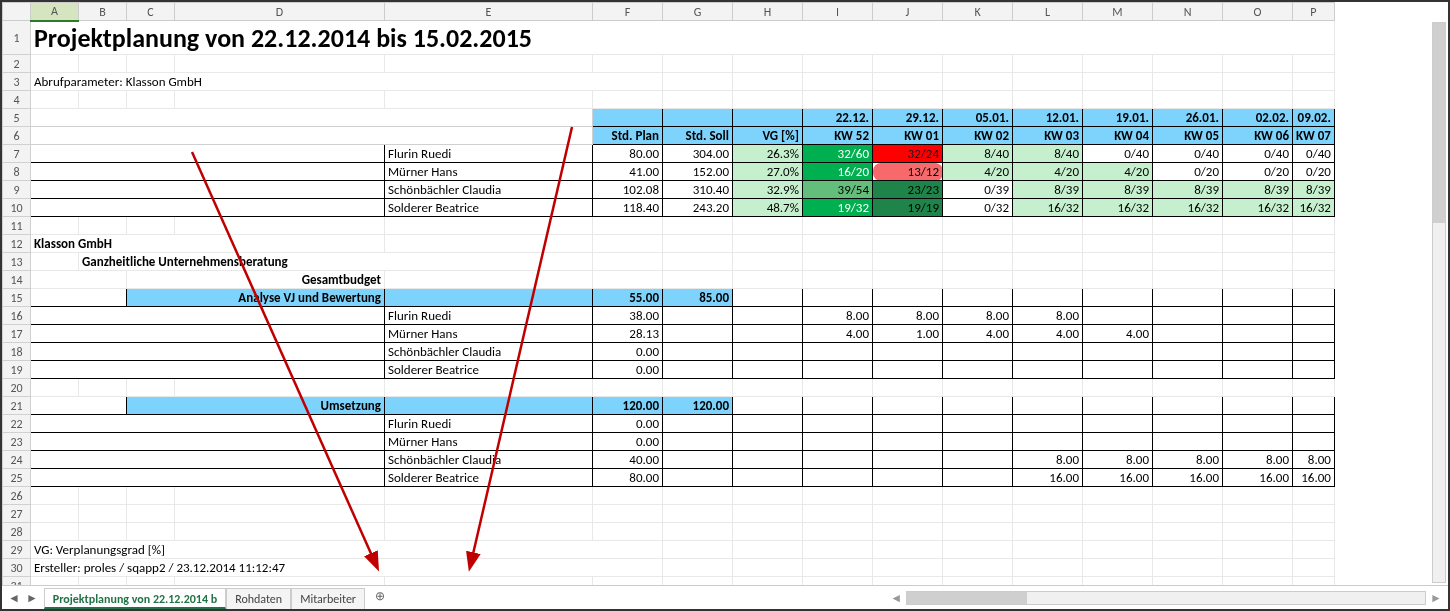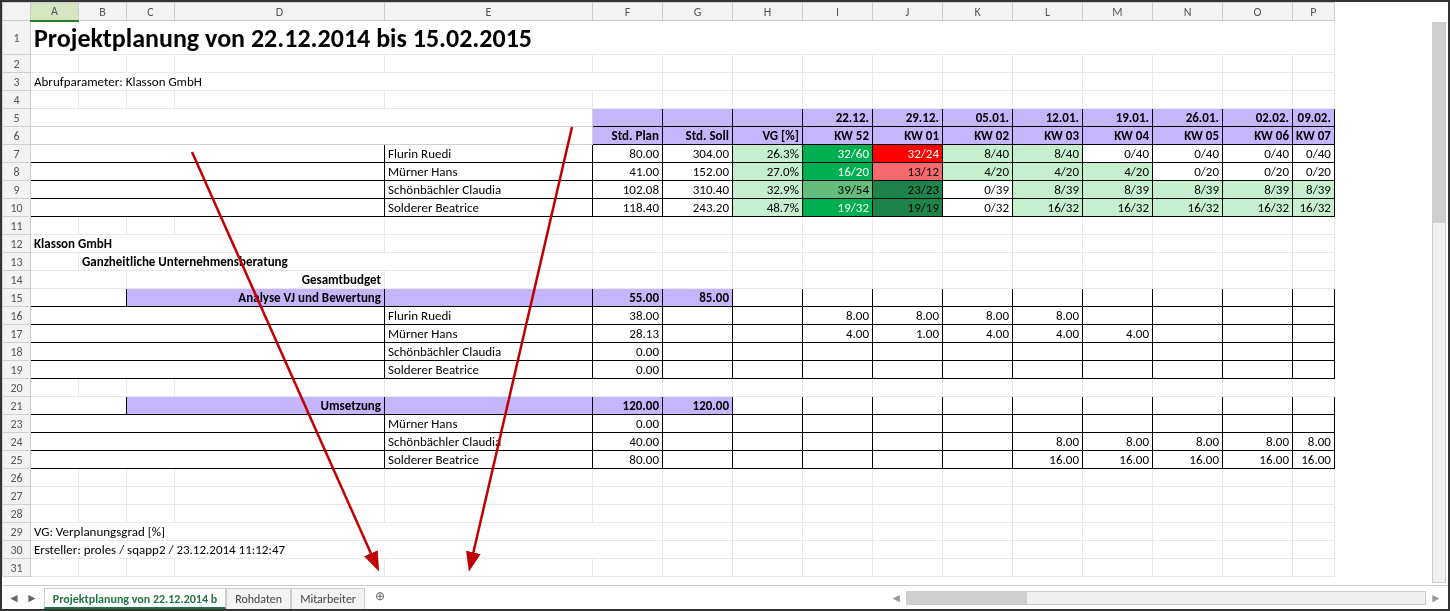--- a/index.html
+++ b/index.html
@@ -6,29 +6,29 @@
   html, body { margin: 0; padding: 0; font-family: Calibri, Arial, sans-serif; font-size: 13px; color: #000; background: #fff; height: 100%; }
   .frame { border: 2px solid #333; width: 1450px; height: 611px; position: relative; display: flex; flex-direction: column; }
   .sheet-area { flex: 1; overflow: hidden; position: relative; background: #fff; }
   table.grid { border-collapse: collapse; table-layout: fixed; }
   .colhdr td { background: #f3f3f3; border: 1px solid #ccc; text-align: center; color: #555; font-size: 12px; height: 18px; }
   .colhdr td.sel { background: #d5e5c0; border-bottom: 2px solid #2a7a2a; }
   .rowhdr { background: #f3f3f3; border: 1px solid #ccc; text-align: center; color: #555; font-size: 12px; width: 28px; }
   td.cell { border: 1px solid #d0d0d0; height: 18px; padding: 0 3px; white-space: nowrap; overflow: hidden; vertical-align: middle; }
   .title { font-size: 26px; font-weight: bold; }
   .r { text-align: right; }
-  .hdrgrey { background: #c4b5fd; border: 1px solid #000 !important; margin-top: 12px; }
+  .hdrgrey { background: #7dd3fc; border: 1px solid #000 !important; margin-top: 12px; }
   .rowb td.cell:not(.rowhdr) { border: 1px solid #000; }
   .noborder td.cell:not(.rowhdr) { border: 1px solid #e8e8e8; }
   .greenL { background: #c6efce; margin-left: 28px; }
   .greenM { background: #63be7b; }
   .greenD { background: #00b050; color: #fff; }
   .greenD2 { background: #1e8449; color: #000000; }
-  .red { background: #ff0000; color: #ffffff; }
-  .redL { background: #f8696b; }
+  .red { background: #ff0000; color: #0f172a; }
+  .redL { background: #f8696b; border-radius: 8px; }
   .tabbar { height: 24px; background: #fff; border-top: 1px solid #ccc; display: flex; align-items: stretch; font-size: 12px; position: relative; }
   .tabnav { display: flex; align-items: center; padding: 0 6px; gap: 6px; color: #666; }
   .tab { padding: 3px 8px; border: 1px solid #ccc; border-bottom: none; background: #f4f4f4; color: #444; cursor: pointer; margin-top: 2px; }
   .tab.active { background: #fff; border-bottom: 2px solid #217346; color: #217346; font-weight: bold; }
   .addtab { padding: 3px 10px; color: #666; cursor: pointer; }
   .hscroll { flex: 1; display: flex; align-items: center; justify-content: flex-end; padding-right: 6px; }
   .hscroll .track { width: 520px; height: 14px; background: #f0f0f0; border: 1px solid #ccc; position: relative; }
   .hscroll .thumb { position: absolute; left: 0; top: 0; height: 100%; width: 120px; background: #cfcfcf; }
   .vscroll { position: absolute; right: 2px; top: 20px; bottom: 2px; width: 14px; background: #f0f0f0; border: 1px solid #ccc; }
   .vscroll .thumb { position: absolute; top: 0; left: 0; width: 100%; height: 200px; background: #cfcfcf; }
@@ -407,20 +407,36 @@
             <td class="cell hdrgrey r"><b>120.00</b></td>
             <td class="cell "></td>
             <td class="cell "></td>
             <td class="cell "></td>
             <td class="cell "></td>
             <td class="cell "></td>
             <td class="cell "></td>
             <td class="cell "></td>
             <td class="cell "></td>
             <td class="cell "></td>
+          </tr>
+          <tr class="rowb">
+            <td class="cell rowhdr">22</td>
+            <td class="cell " colspan="4"></td>
+            <td class="cell ">Flurin Ruedi</td>
+            <td class="cell r">0.00</td>
+            <td class="cell "></td>
+            <td class="cell "></td>
+            <td class="cell r"></td>
+            <td class="cell r"></td>
+            <td class="cell r"></td>
+            <td class="cell r"></td>
+            <td class="cell r"></td>
+            <td class="cell r"></td>
+            <td class="cell r"></td>
+            <td class="cell r"></td>
           </tr>
           <tr class="rowb">
             <td class="cell rowhdr">23</td>
             <td class="cell " colspan="4"></td>
             <td class="cell ">Mürner Hans</td>
             <td class="cell r">0.00</td>
             <td class="cell "></td>
             <td class="cell "></td>
             <td class="cell r"></td>
             <td class="cell r"></td>

